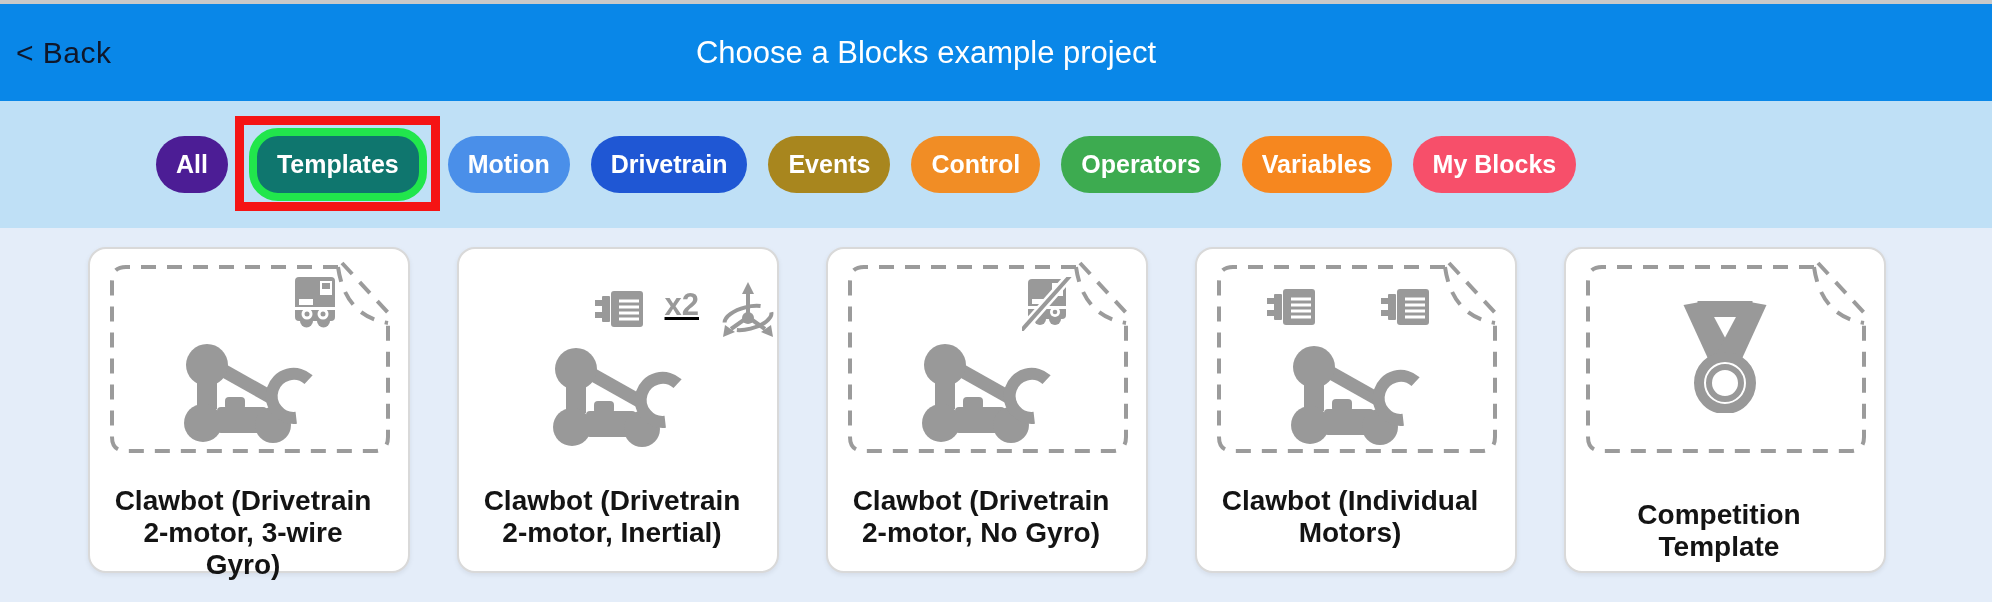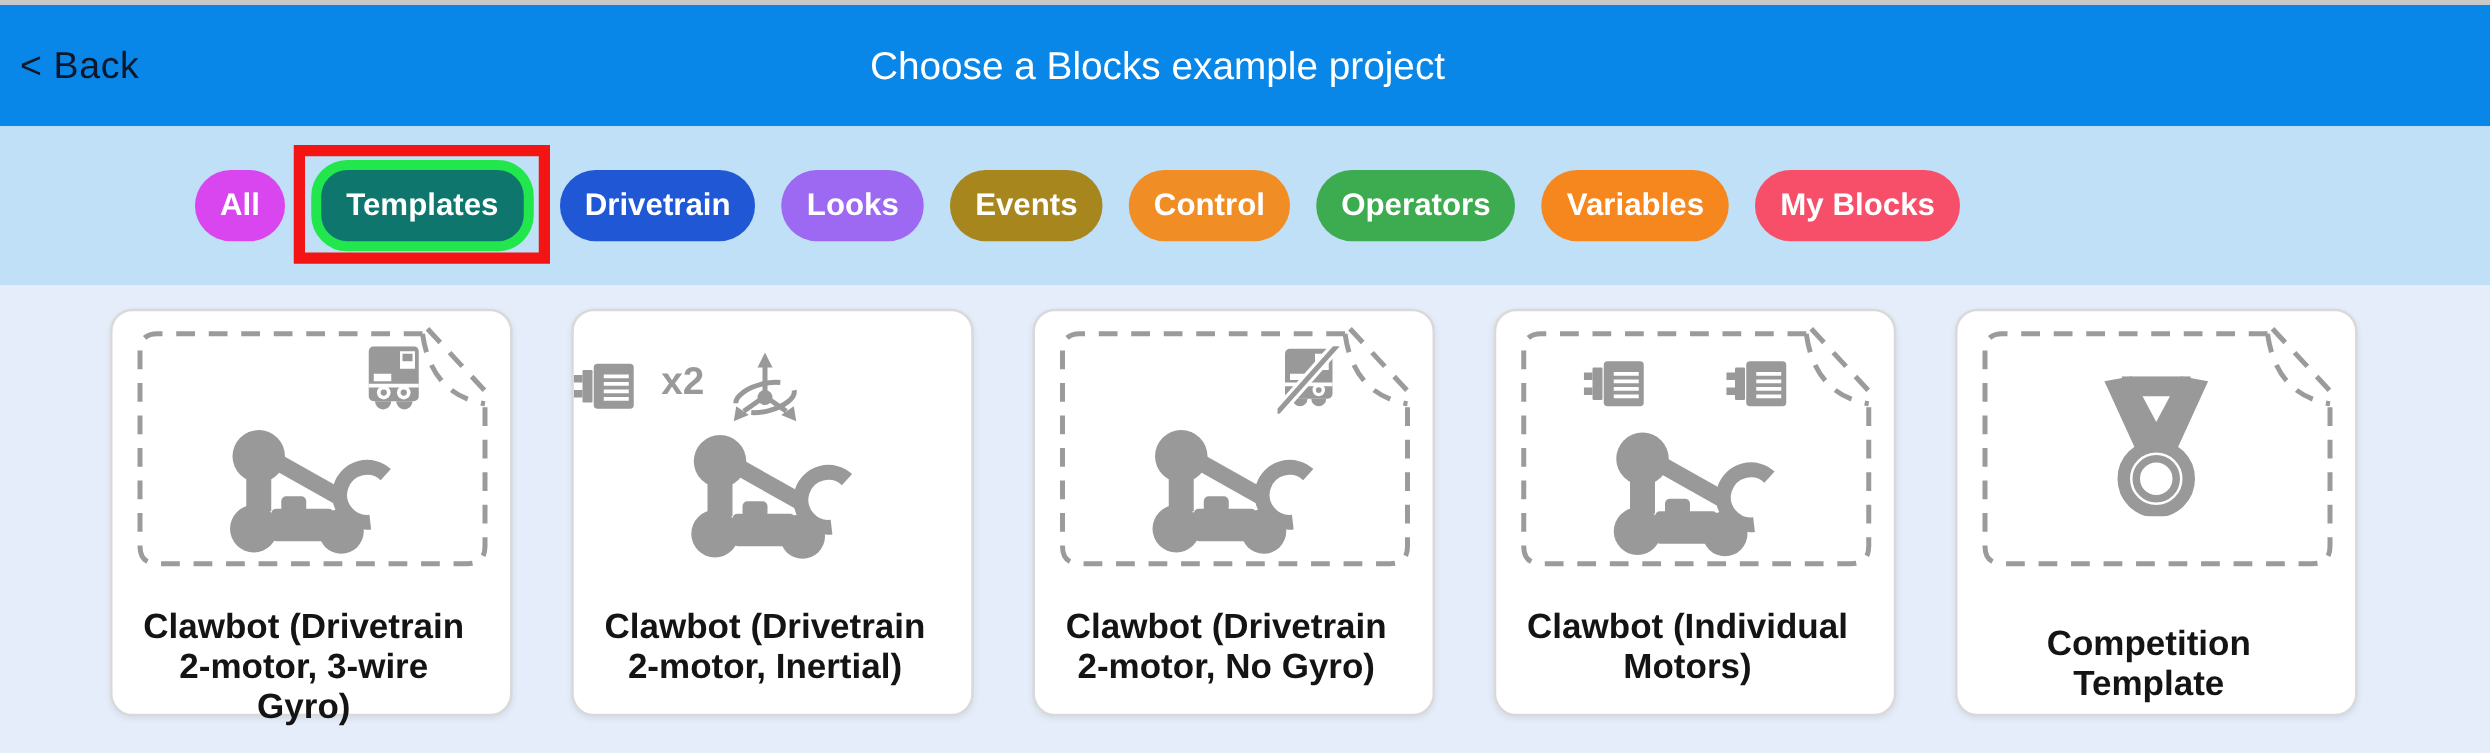--- a/index.html
+++ b/index.html
@@ -40,21 +40,21 @@
     border:2px solid #d9d9d9;border-radius:18px;box-sizing:border-box;
     box-shadow:0 2px 5px rgba(0,0,0,.07);cursor:pointer;
   }
   .frame{position:absolute;left:12px;top:10px;}
   .card-title{
     position:absolute;left:14px;right:26px;top:236px;
     text-align:center;font-size:28px;font-weight:bold;color:#141414;line-height:1.14;
   }
   .abs{position:absolute;}
   .x2{color:#999;font-size:31px;font-weight:bold;line-height:1;}
-  .icon-row2{position:absolute;left:0;right:0;top:40px;display:flex;justify-content:flex-start;align-items:flex-start;gap:18px;}
+  .icon-row2{position:absolute;left:0;right:0;top:40px;display:flex;justify-content:flex-end;align-items:flex-start;gap:18px;text-decoration:underline;}
 </style>
 </head>
 <body>
 
 <svg width="0" height="0" style="position:absolute">
   <defs>
     <g id="def-clawbot">
       <polygon points="34,14 98,50 92,62 28,26" fill="#999"></polygon>
       <circle cx="28" cy="22" r="21" fill="#999"></circle>
       <rect x="18" y="38" width="20" height="28" fill="#999"></rect>
@@ -129,27 +129,27 @@
 </svg>
 
 <div class="top-strip"></div>
 
 <div class="titlebar">
   <span class="back-btn">&lt; Back</span>
   <span class="title">Choose a Blocks example project</span>
 </div>
 
 <div class="filterbar">
-  <div class="pill" style="background: #d946ef;">All</div>
+  <div class="pill" style="background: #4c1d95;">All</div>
   <div class="pill-wrap">
     <div class="pill selected" style="background: #0f766e;">Templates</div>
     <div class="red-box"></div>
   </div>
+  <div class="pill" style="background: rgb(74, 143, 233);">Motion</div>
   <div class="pill" style="background: rgb(31, 87, 212);">Drivetrain</div>
-  <div class="pill" style="background: rgb(157, 104, 242);">Looks</div>
   <div class="pill" style="background: rgb(168, 134, 30);">Events</div>
   <div class="pill" style="background: rgb(241, 141, 37);">Control</div>
   <div class="pill" style="background: rgb(61, 171, 80);">Operators</div>
   <div class="pill" style="background: rgb(246, 135, 31);">Variables</div>
   <div class="pill" style="background: rgb(247, 79, 106);">My Blocks</div>
 </div>
 
 <div class="cards">
 
   <div class="card">

